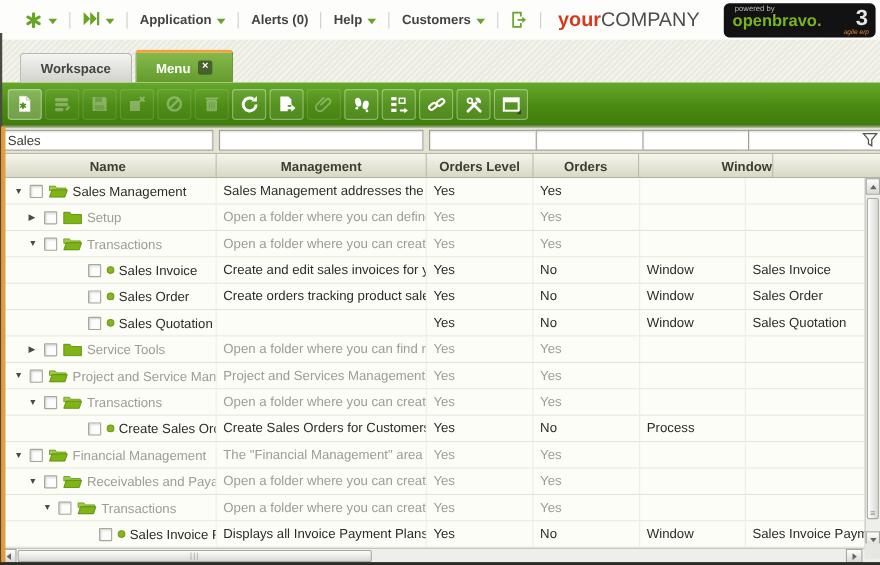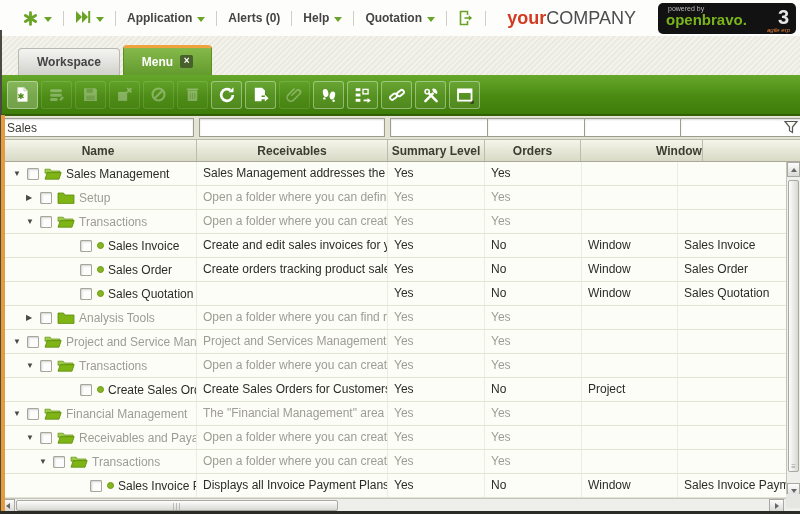--- a/index.html
+++ b/index.html
@@ -135,21 +135,21 @@
     <div class="tb-item">
       <span>Alerts (0)</span>
     </div>
     <span class="sep"></span>
     <div class="tb-item">
       <span>Help</span>
       <span class="dd"></span>
     </div>
     <span class="sep"></span>
     <div class="tb-item">
-      <span>Quotation</span>
+      <span>Customers</span>
       <span class="dd"></span>
     </div>
     <span class="sep"></span>
     <div class="tb-item">
       <span class="icn16">
         <svg width="16" height="16" viewBox="0 0 16 16">
             <path d="M9.5 5V1.5h-7v13h7V11" fill="none" stroke="#6aa427" stroke-width="1.6"></path>
             <path d="M6.5 8h6" stroke="#6aa427" stroke-width="1.6"></path>
             <path d="M10.8 5.2L14.2 8l-3.4 2.8z" fill="#6aa427"></path>
           </svg>
@@ -358,24 +358,24 @@
         </div>
         <span class="funnel-btn"><svg width="16" height="19" viewBox="0 0 16 17">
             <path d="M2 2.5h12L9.5 8v5.5l-3-1.8V8z" fill="#fdfdf6" stroke="#555" stroke-width="1.2"></path>
           </svg></span>
       </div>
     <div class="hrow" id="headerRow">
         <div class="hcell" style="width: 197px;">
           <span>Name</span>
         </div>
         <div class="hcell" style="width: 191px;">
-          <span>Receivables</span>
+          <span>Management</span>
         </div>
         <div class="hcell" style="width: 97px;">
-          <span>Summary Level</span>
+          <span>Orders Level</span>
         </div>
         <div class="hcell" style="width: 96px;">
           <span>Orders</span>
         </div>
         <div class="hcell shift" style="width: 122px;">
           <span>Window</span>
         </div>
       </div>
     <div class="gbody" id="gridBody">
         <div class="grow">
@@ -475,21 +475,21 @@
         </div>
         <div class="grow muted">
           <div class="namecell" style="width: 197px; padding-left: 26px;">
             <span class="arr">▶</span>
             <span class="cbx"></span>
             <span class="node-ic">
               <svg width="18" height="13" viewBox="0 0 18 13">
                 <path d="M1 2h5.5l1.4 2H17v8.4H1z" fill="#7eb414" stroke="#5d8c0c" stroke-width=".8"></path>
               </svg>
             </span>
-            <span>Analysis Tools</span>
+            <span>Service Tools</span>
           </div>
           <div class="gcell" style="width: 191px;">Open a folder where you can find reports</div>
           <div class="gcell" style="width: 97px;">Yes</div>
           <div class="gcell" style="width: 97px;">Yes</div>
           <div class="gcell" style="width: 96px;"></div>
           <div class="gcell" style="width: 122px;"></div>
         </div>
         <div class="grow muted">
           <div class="namecell" style="width: 197px; padding-left: 13px;">
             <span class="arr">▼</span>
@@ -530,21 +530,21 @@
           <div class="namecell" style="width: 197px; padding-left: 80px;">
             <span class="cbx"></span>
             <span class="node-ic">
               <span class="dot"></span>
             </span>
             <span>Create Sales Order</span>
           </div>
           <div class="gcell" style="width: 191px;">Create Sales Orders for Customers</div>
           <div class="gcell" style="width: 97px;">Yes</div>
           <div class="gcell" style="width: 97px;">No</div>
-          <div class="gcell" style="width: 96px;">Project</div>
+          <div class="gcell" style="width: 96px;">Process</div>
           <div class="gcell" style="width: 122px;"></div>
         </div>
         <div class="grow muted">
           <div class="namecell" style="width: 197px; padding-left: 13px;">
             <span class="arr">▼</span>
             <span class="cbx"></span>
             <span class="node-ic">
               <svg width="18" height="13" viewBox="0 0 18 13">
                 <path d="M1 2.2h5.2l1.3 1.8H16v2.2H1z" fill="#9ccc4c" stroke="#6f9b1f" stroke-width=".8"></path>
                 <path d="M3.2 5.6h14L15 12.2H1z" fill="#7eb414" stroke="#5d8c0c" stroke-width=".8"></path>

